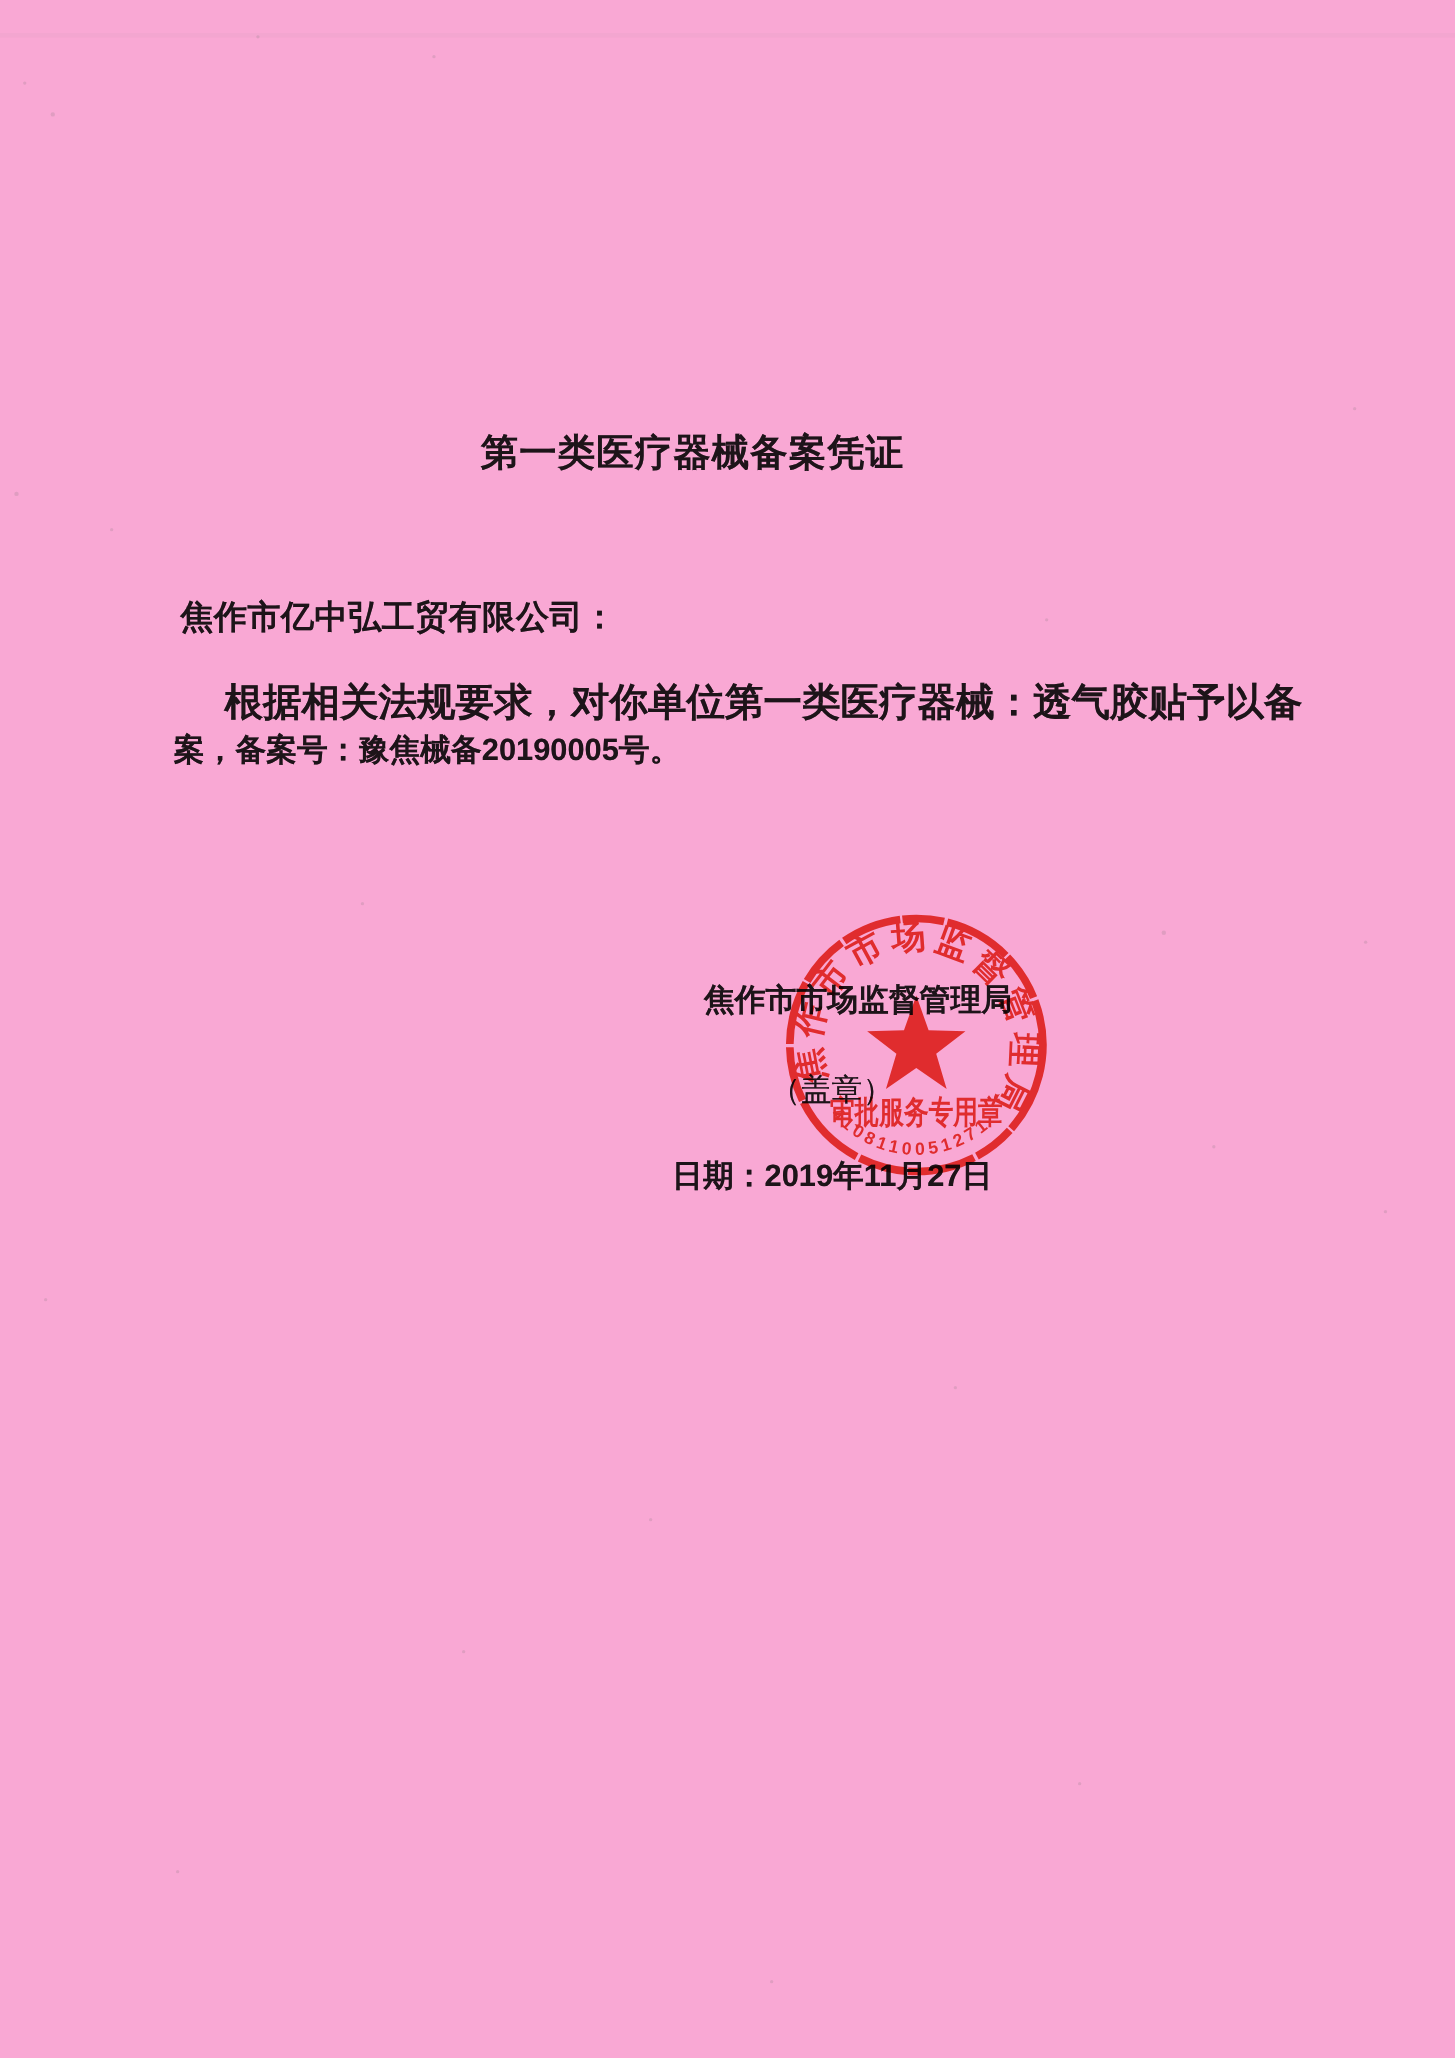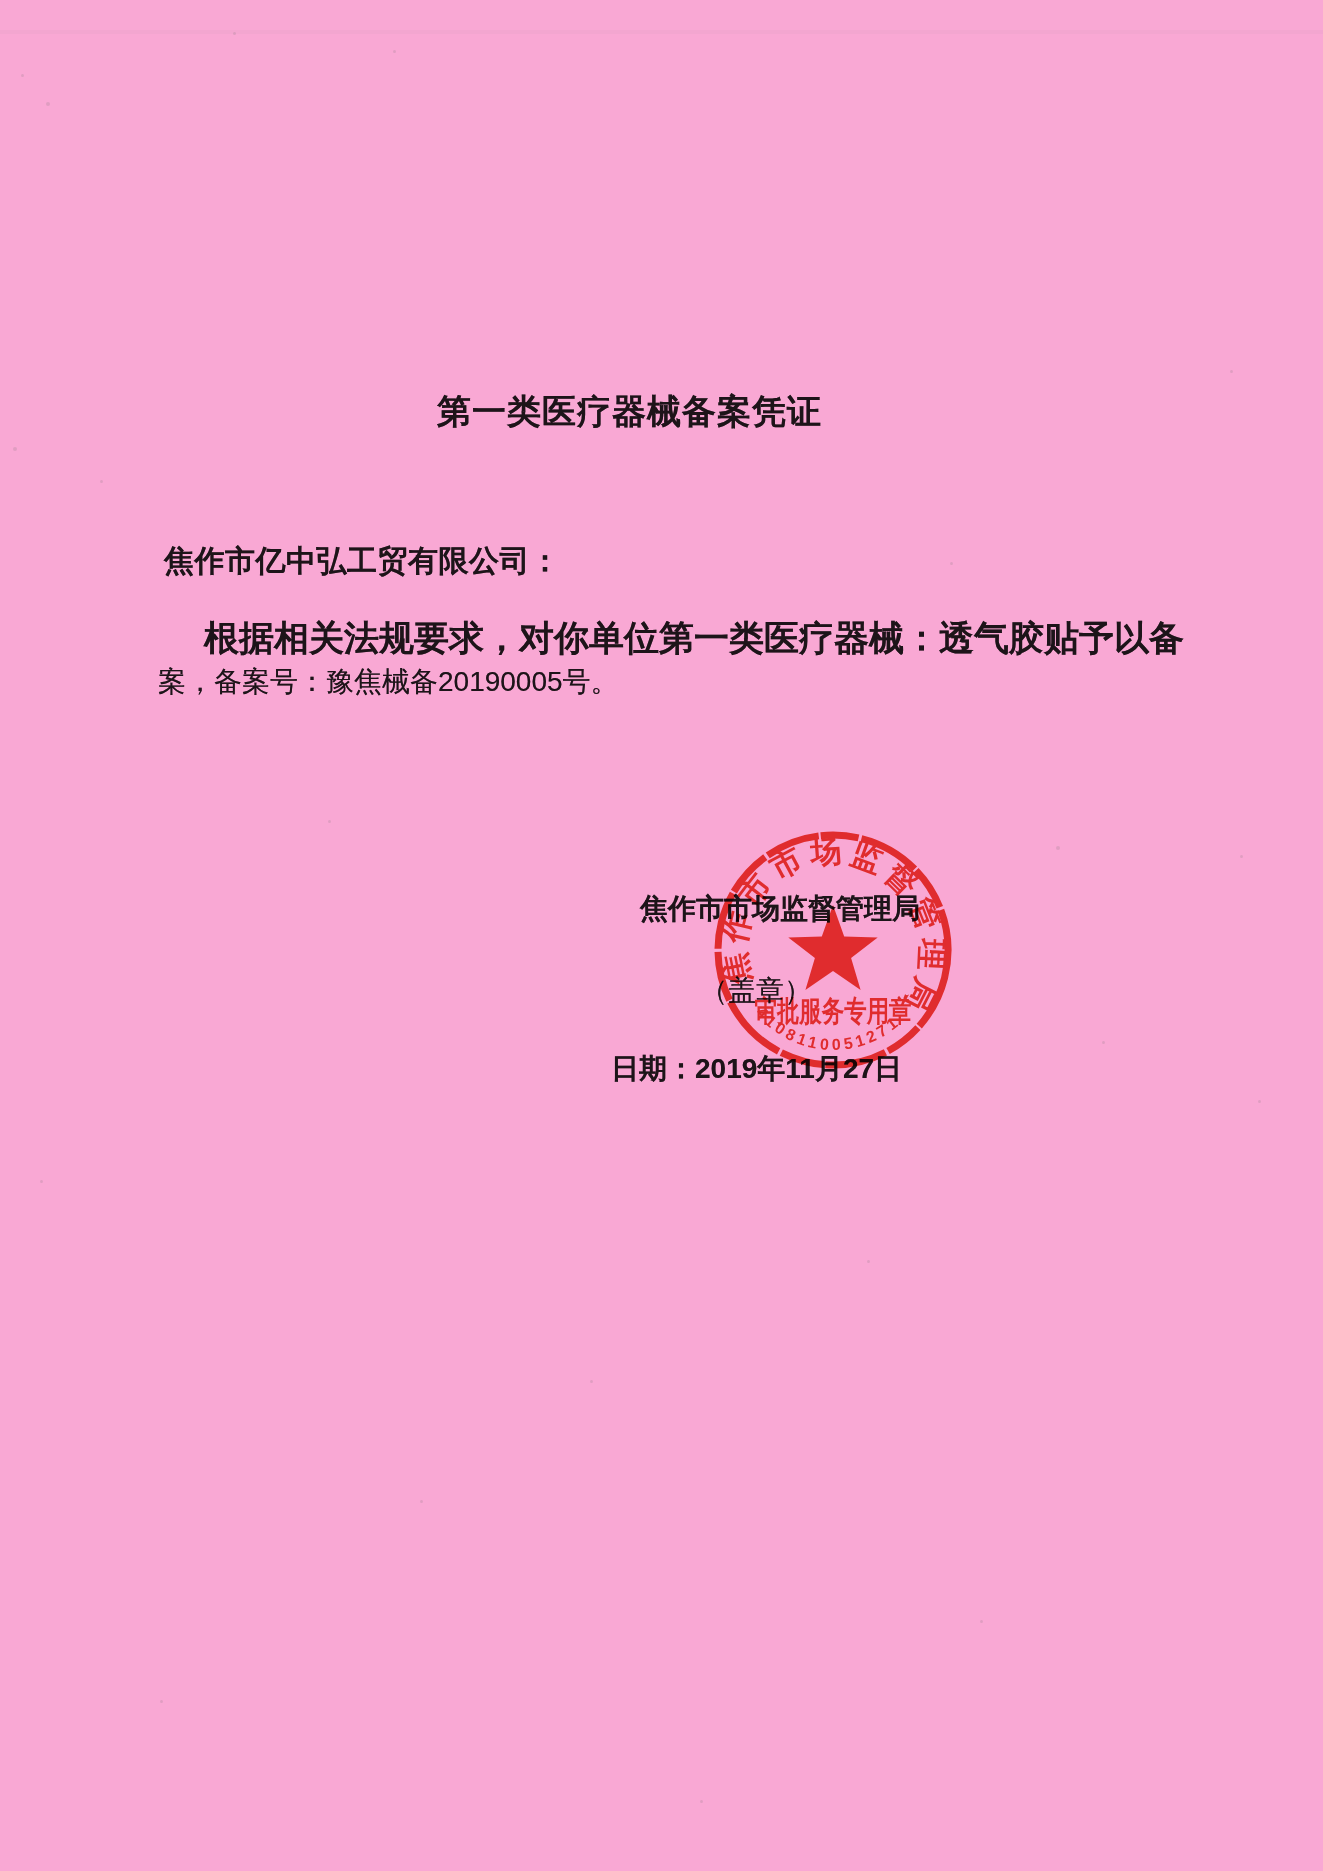--- a/index.html
+++ b/index.html
@@ -27,21 +27,21 @@
   .addressee {
     left: 164px; top: 541px;
     font-size: 30px; font-weight: 700; letter-spacing: 0.5px;
   }
   .body-line-1 {
     left: 204px; top: 615px;
     font-size: 35px; font-weight: 600;
   }
   .body-line-2 {
     left: 158px; top: 663px;
-    font-size: 28px; font-weight: 400;
+    font-size: 28px; font-weight: 700;
   }
   .signature {
     left: 640px; top: 890px;
     font-size: 28px; font-weight: 600;
   }
   .seal-note {
     left: 700px; top: 972px;
     font-size: 28px; font-weight: 400;
   }
   .date-line {

